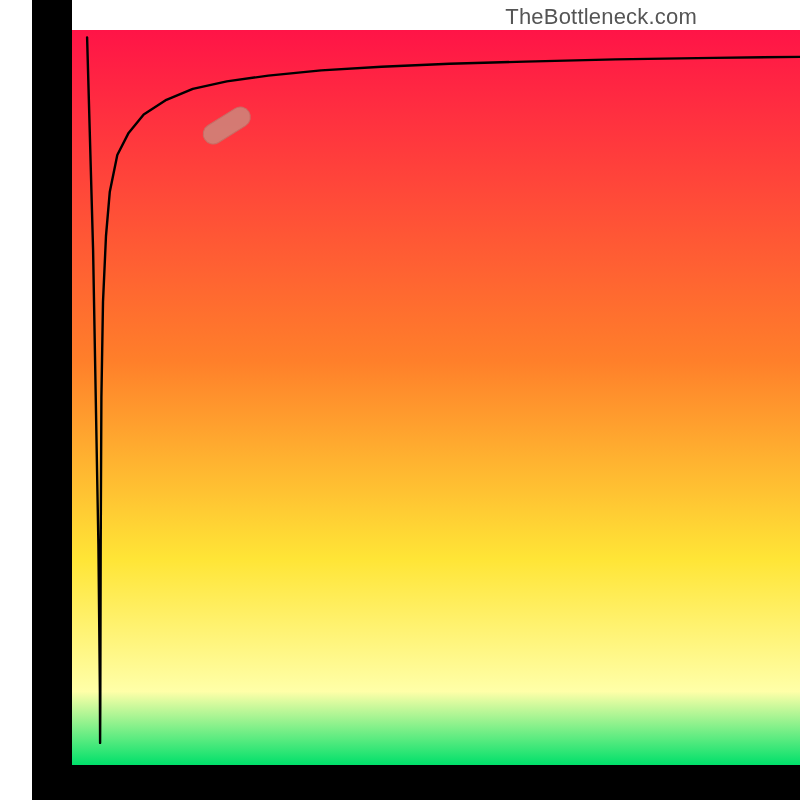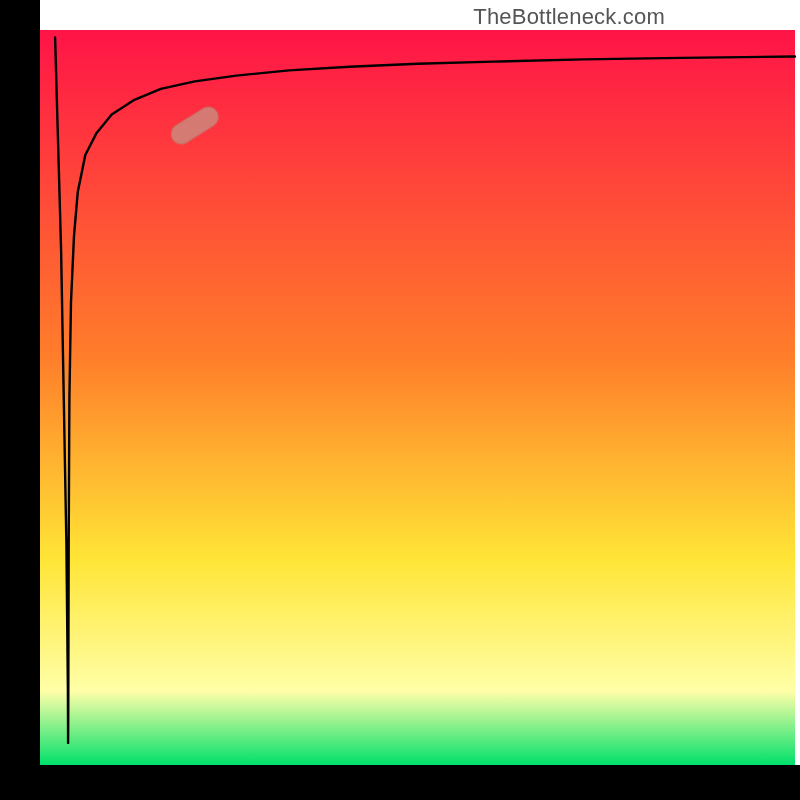--- a/index.html
+++ b/index.html
@@ -8,20 +8,21 @@
     width: 800px;
     height: 800px;
     overflow: hidden;
     background: #ffffff;
     font-family: Arial, Helvetica, sans-serif;
   }
   .wrap {
     position: relative;
     width: 675px;
     height: 800px;
+    margin-left: 32px;
   }
   .attribution {
     position: absolute;
     top: 4px;
     right: 10px;
     font-size: 22px;
     color: #555;
     font-weight: 400;
     letter-spacing: 0.2px;
     z-index: 10;

